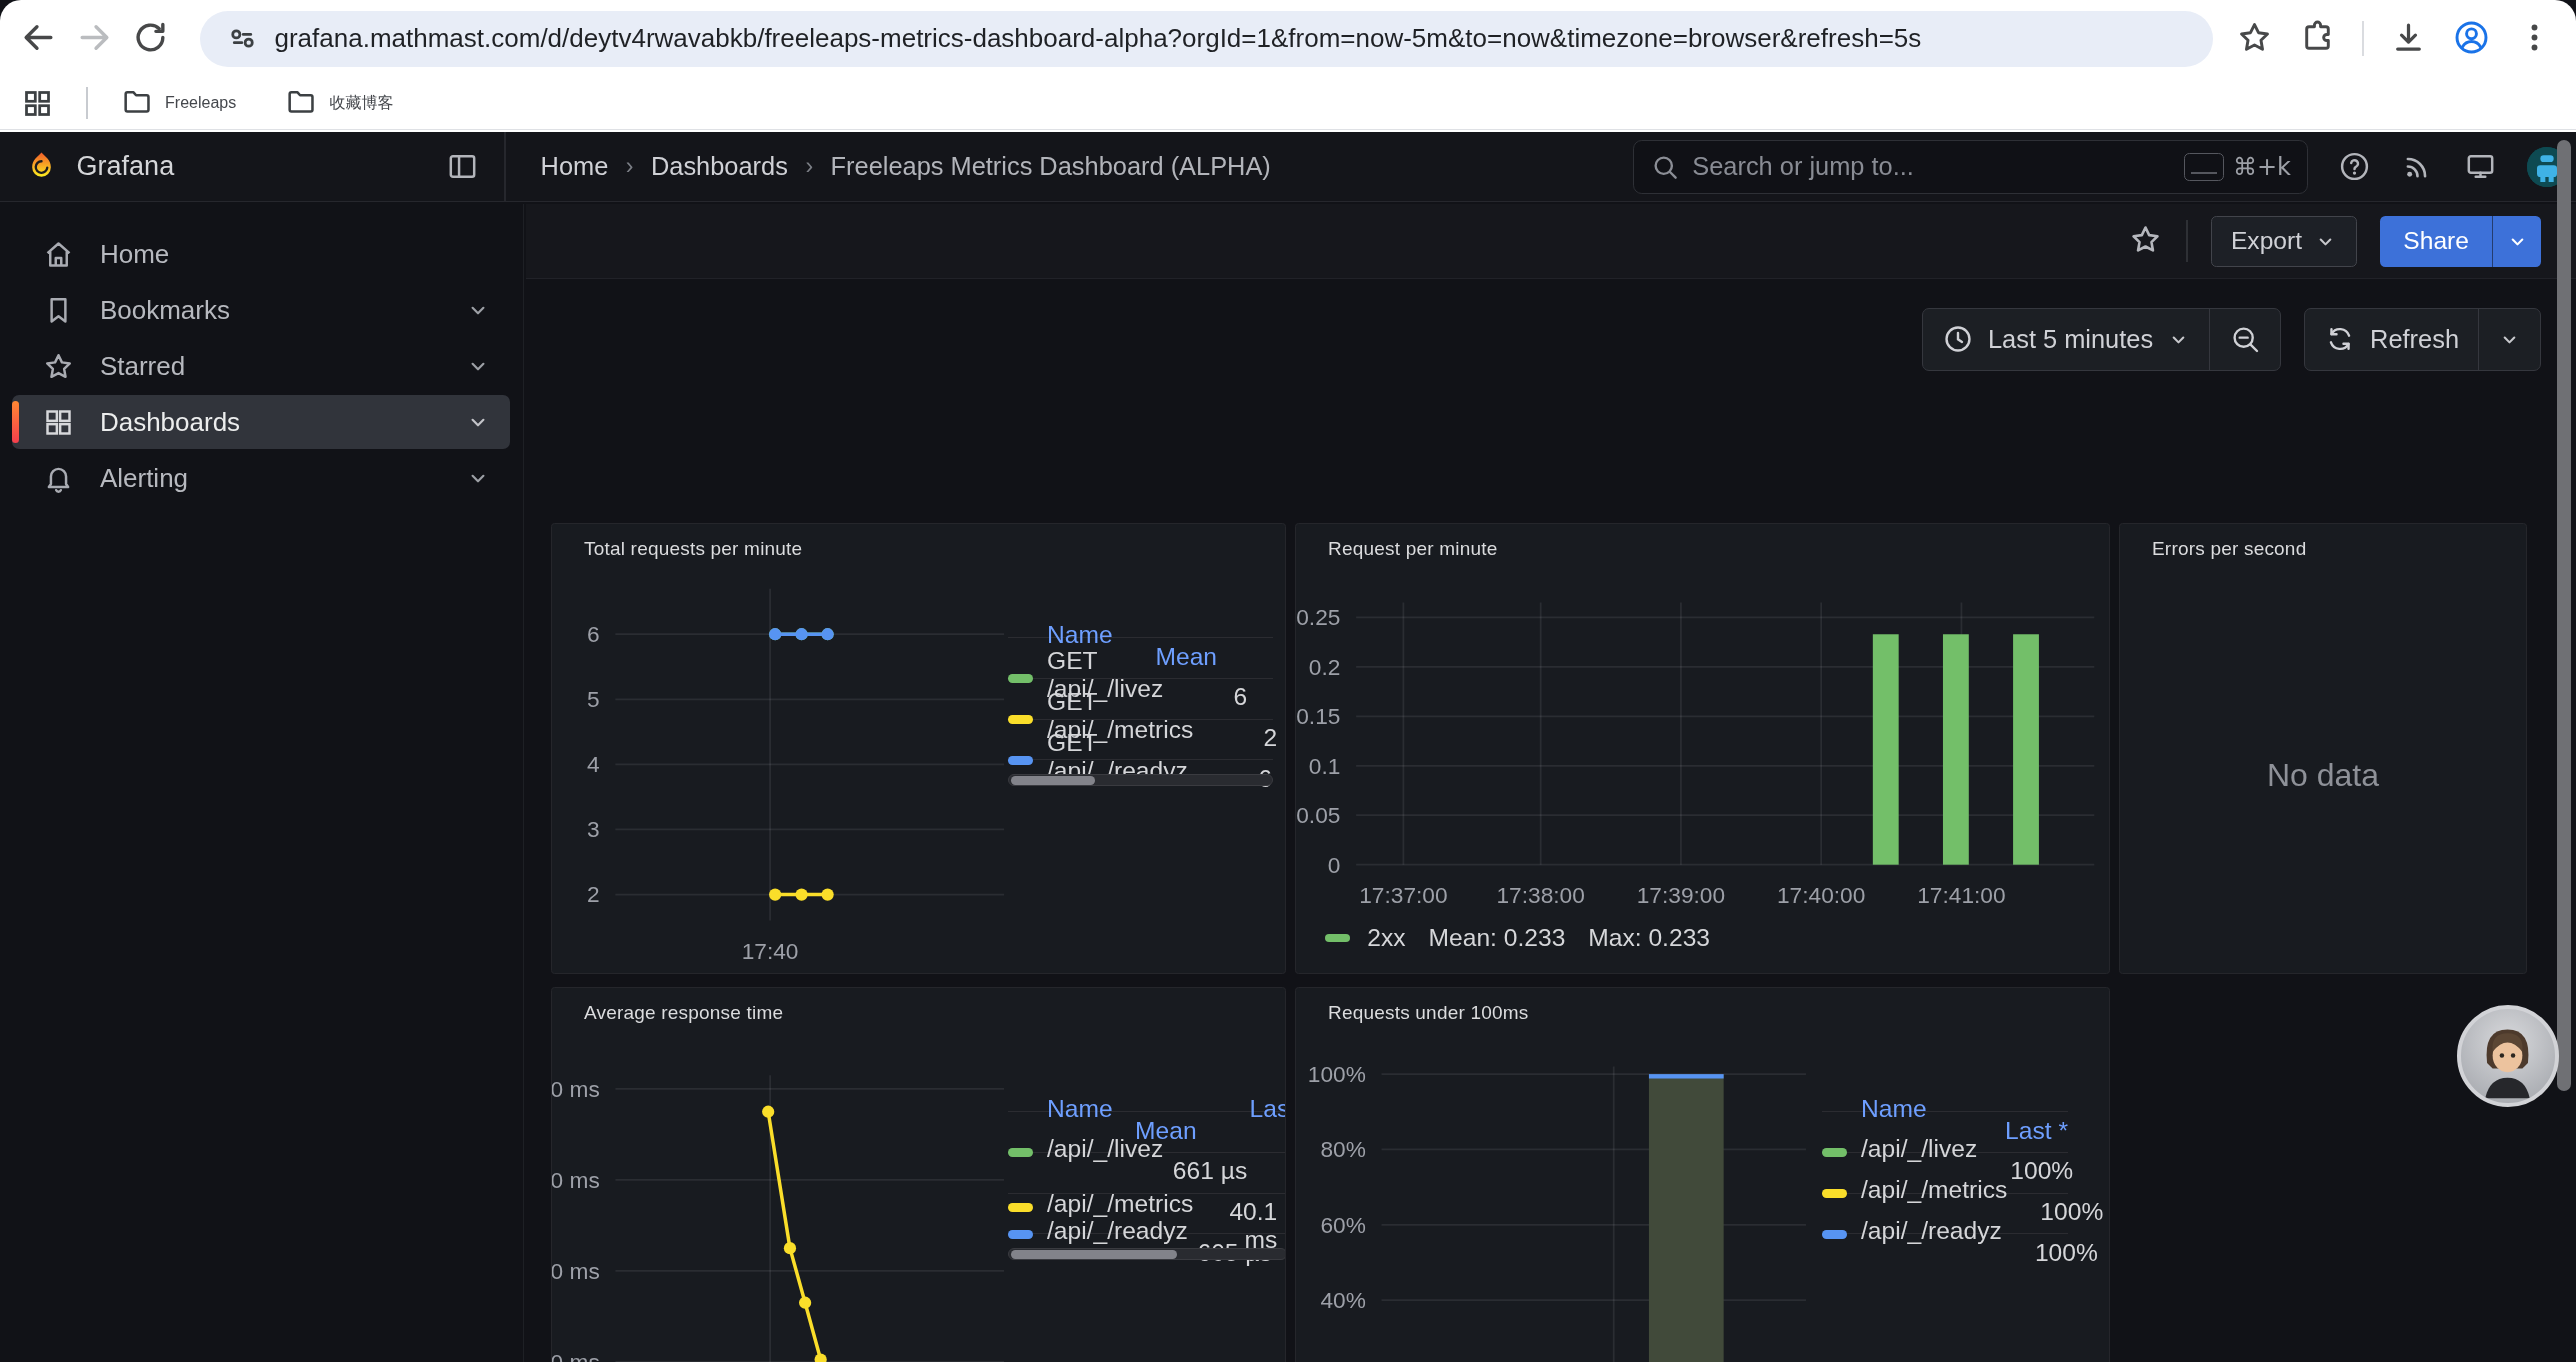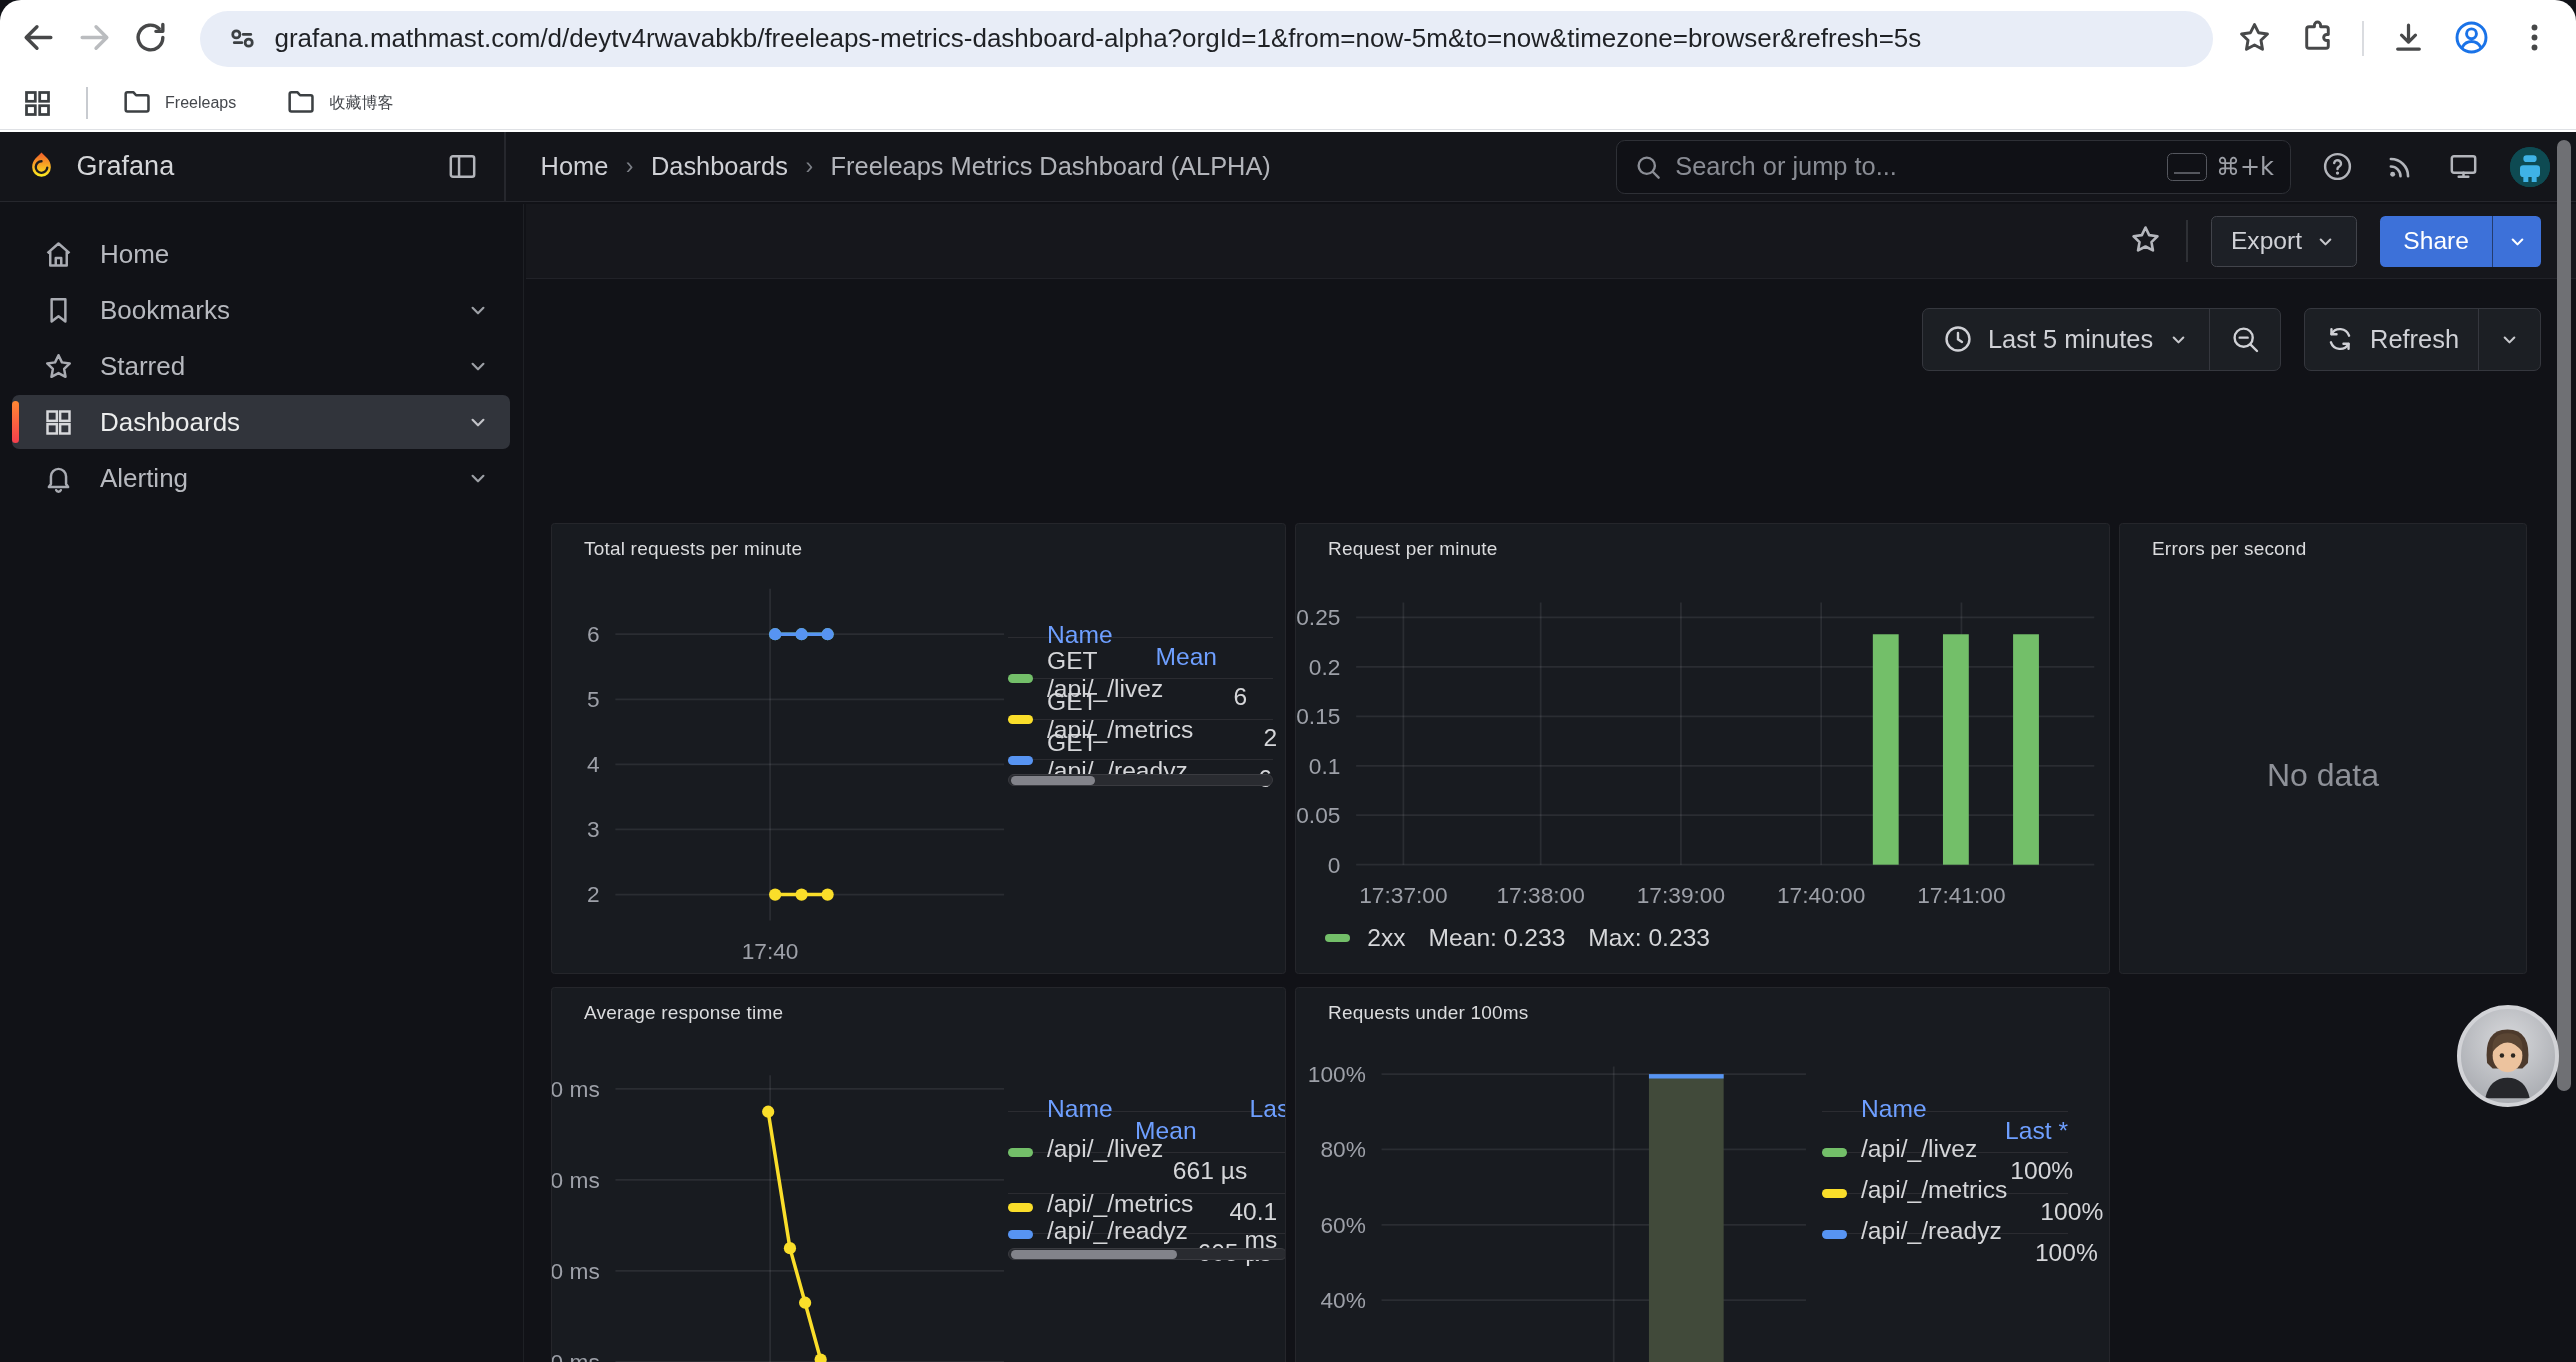--- a/index.html
+++ b/index.html
@@ -29,21 +29,21 @@
   .brand { display:flex; align-items:center; gap:19px; padding-left:24.6px; }
   .brand-name { font-size:27px; color:#d5d6d9; }
   .hdr-icon { display:flex; align-items:center; justify-content:center; }
   .hdr-icon svg { width:33px; height:33px; }
   .sidebar-toggle { margin-left:272px; }
   .vsep { width:1.8px; height:70px; background:#26272d; margin-left:24.6px; }
   .breadcrumb { display:flex; align-items:center; gap:17.5px; margin-left:35px; font-size:25.4px; }
   .crumb { color:#d0d1d6; }
   .crumb.current { color:#b2b4ba; }
   .crumb-sep { color:#7b7e85; font-size:23px; }
-  .gf-header-right { margin-left:auto; display:flex; align-items:center; gap:30px; padding-right:26px; }
+  .gf-header-right { margin-left:auto; display:flex; align-items:center; gap:30px; padding-right:9px; }
   .searchbox { width:675px; height:54px; background:#101116; border:1.8px solid #2e3036; border-radius:8.8px;
     display:flex; align-items:center; padding:0 16px; gap:12.3px; }
   .searchbox .ph { font-size:25.4px; color:#898c94; flex:1; }
   .kbd-hint { display:flex; align-items:center; gap:8.8px; color:#9da0a7; font-size:24px; }
   .kbd-box { width:40px; height:28px; border:1.8px solid #55575e; border-radius:5.3px; position:relative; }
   .kbd-box:after { content:""; position:absolute; left:6.1px; right:6.1px; bottom:5.3px; height:2.6px; background:#55575e; }
   .kbd-cmd { font-family:"DejaVu Sans", sans-serif; }
   .avatar-sm { width:40px; height:40px; border-radius:50%; background:#0e4a52; overflow:hidden; display:flex; align-items:center; justify-content:center; }
 
   

